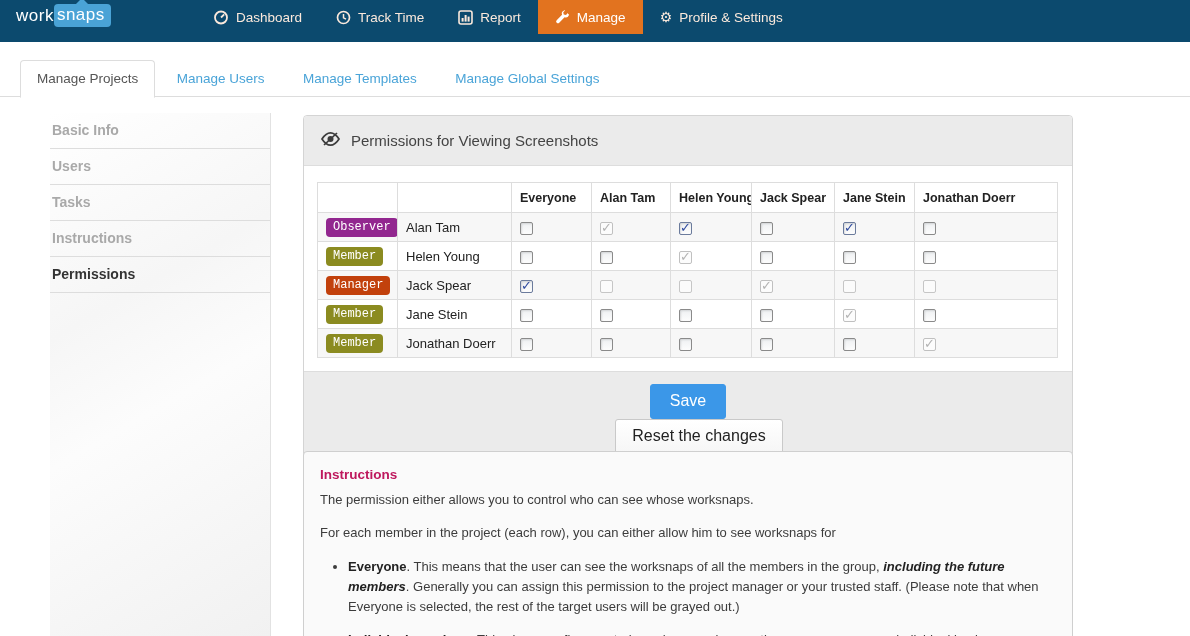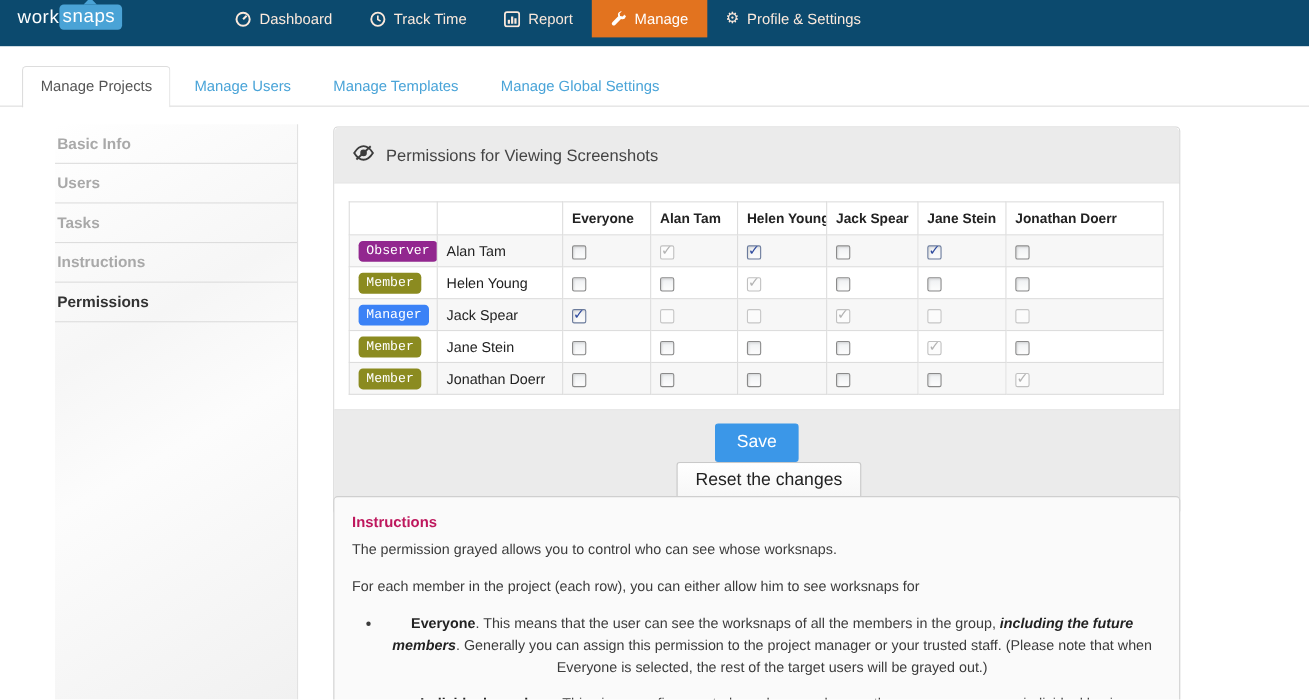--- a/index.html
+++ b/index.html
@@ -121,21 +121,21 @@
 
   
   .instructions {
     position:absolute; left:303px; top:451px; width:770px; height:240px;
     background:#fafafa; border:1px solid #cfcfcf; border-radius:4px;
     padding:13px 16px; font-size:13px; color:#333; line-height:1.52;
   }
   .instructions h3 { font-size:13.5px; color:#be185d; margin-bottom:4px; }
   .instructions p { margin-bottom:14px; color:#3c3c3c; }
   .instructions ul { margin:2px 0 0 28px; }
-  .instructions li { margin-bottom:14px; color:#3c3c3c;text-align:center; }
+  .instructions li { margin-bottom:14px; color:#3c3c3c; }
   .b { font-weight:bold; color:#222; }
   .bi { font-weight:bold; font-style:italic; color:#222; }
 </style>
 </head>
 <body>
 
 <div class="navbar">
   <div class="logo">
     <span class="logo-work">work</span>
     <span class="logo-snaps">
@@ -254,21 +254,21 @@
         <td>Helen Young</td>
         <td><span class="cb" data-state="unchecked"></span></td>
         <td><span class="cb" data-state="unchecked"></span></td>
         <td><span class="cb" data-state="checked_disabled"></span></td>
         <td><span class="cb" data-state="unchecked"></span></td>
         <td><span class="cb" data-state="unchecked"></span></td>
         <td><span class="cb" data-state="unchecked"></span></td>
       </tr>
 
       <tr class="striped">
-        <td><span class="badge" style="background-color: #3b82f6;">Manager</span></td>
+        <td><span class="badge" style="background-color: #c2410c;">Manager</span></td>
         <td>Jack Spear</td>
         <td><span class="cb" data-state="checked"></span></td>
         <td><span class="cb" data-state="unchecked_disabled"></span></td>
         <td><span class="cb" data-state="unchecked_disabled"></span></td>
         <td><span class="cb" data-state="checked_disabled"></span></td>
         <td><span class="cb" data-state="unchecked_disabled"></span></td>
         <td><span class="cb" data-state="unchecked_disabled"></span></td>
       </tr>
 
       <tr>
@@ -297,21 +297,21 @@
   </div>
 
   <div class="panel-foot">
     <button class="btn-save">Save</button>
     <button class="btn-reset">Reset the changes</button>
   </div>
 </div>
 
 <div class="instructions">
   <h3>Instructions</h3>
-  <p>The permission grayed allows you to control who can see whose worksnaps.</p>
+  <p>The permission either allows you to control who can see whose worksnaps.</p>
   <p>For each member in the project (each row), you can either allow him to see worksnaps for</p>
   <ul>
     <li>
       <span class="b">Everyone</span><span>. This means that the user can see the worksnaps of all the members in the group, </span><span class="bi">including the future members</span><span>. Generally you can assign this permission to the project manager or your trusted staff. (Please note that when Everyone is selected, the rest of the target users will be grayed out.)</span>
     </li>
     <li>
       <span class="b">Individual members</span><span>. This gives you finer control on whose worksnaps the user can see on an individual basis.</span>
     </li>
   </ul>
 </div>

